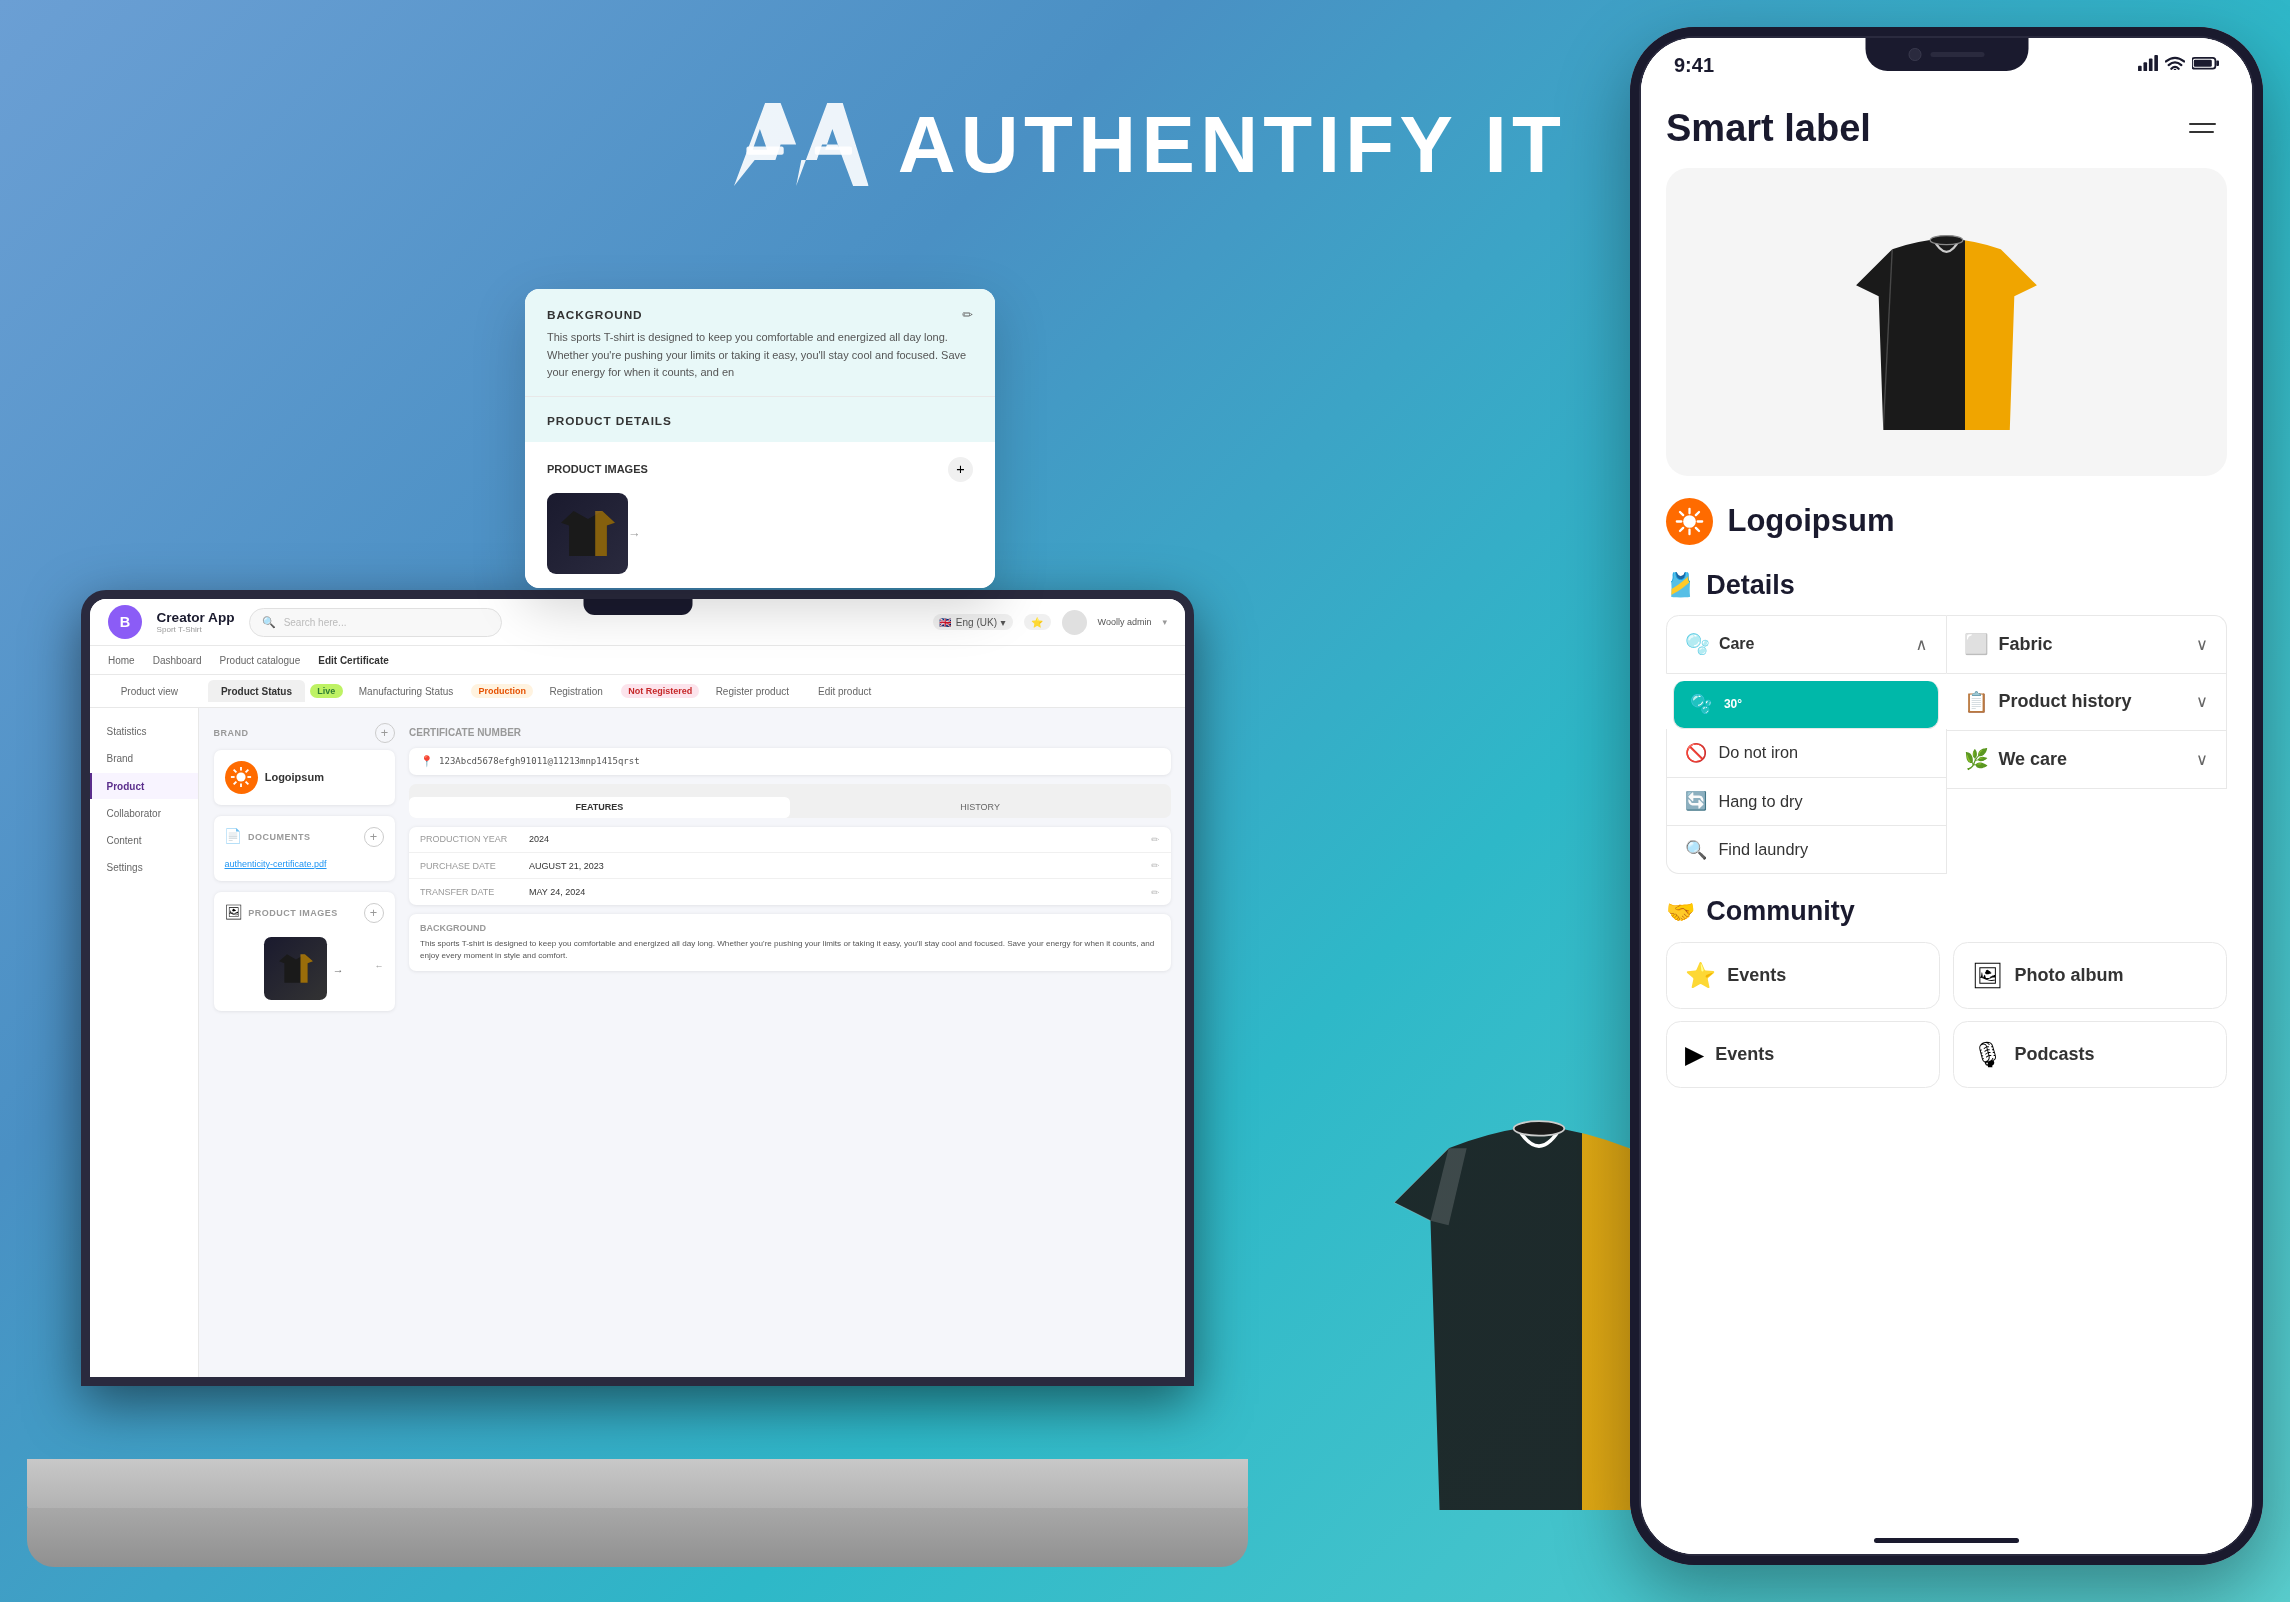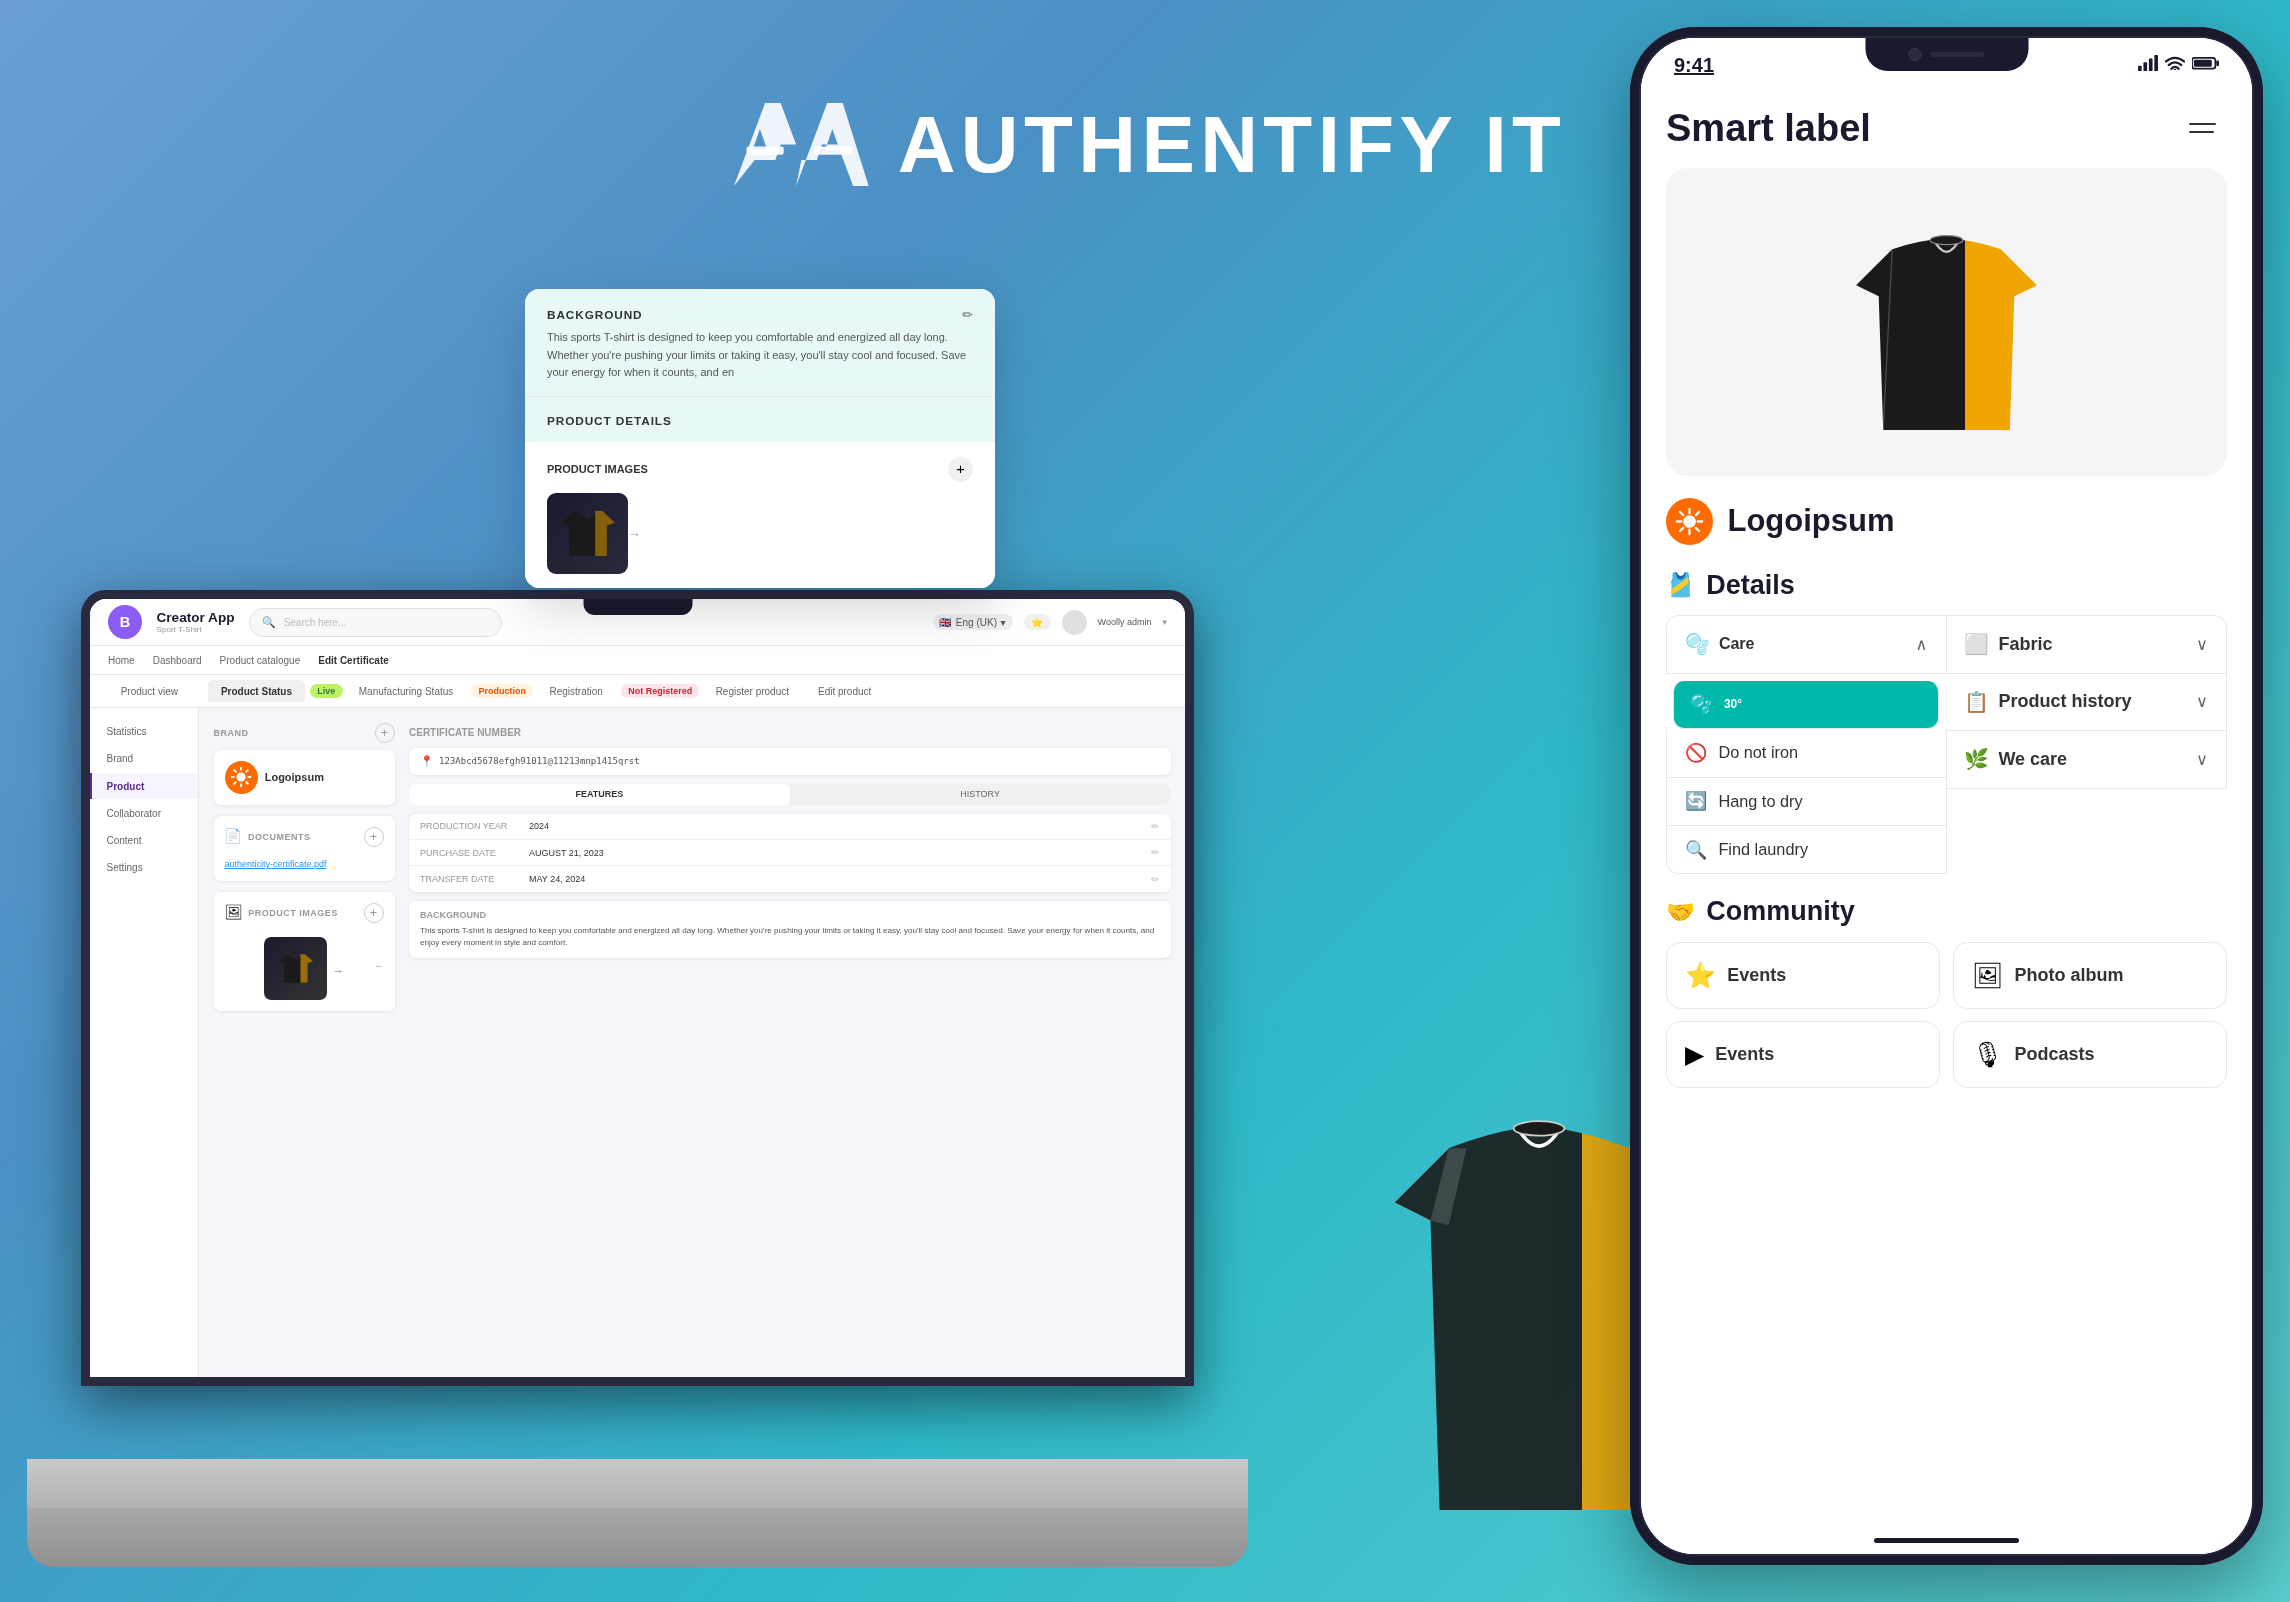--- a/index.html
+++ b/index.html
@@ -361,20 +361,21 @@
       border-radius: 7.2px;
       overflow: hidden;
     }
     .ftab {
       flex: 1;
       padding: 5.4px 9px;
       font-size: 9px;
       text-align: center;
       cursor: pointer;
       color: #666;
+      margin-top: 13px;
     }
     .ftab.active { background: white; color: #333; font-weight: 600; border-radius: 5.4px; }
 
     .cert-table {
       background: white;
       border-radius: 7.2px;
       overflow: hidden;
       box-shadow: 0 0.9px 3.6px rgba(0,0,0,0.08);
     }
     .cert-row {
@@ -522,21 +523,20 @@
       background: white;
       display: flex;
       align-items: center;
       padding: 0 33px;
       flex-shrink: 0;
     }
     .status-time {
       font-size: 20px;
       font-weight: 700;
       color: #1a1a2e;
-      text-decoration: underline;
     }
     .status-right {
       margin-left: auto;
       display: flex;
       align-items: center;
       gap: 7.2px;
     }
     .status-icon { font-size: 16.3px; color: #1a1a2e; }
     .phone-notch {
       width: 163px;

